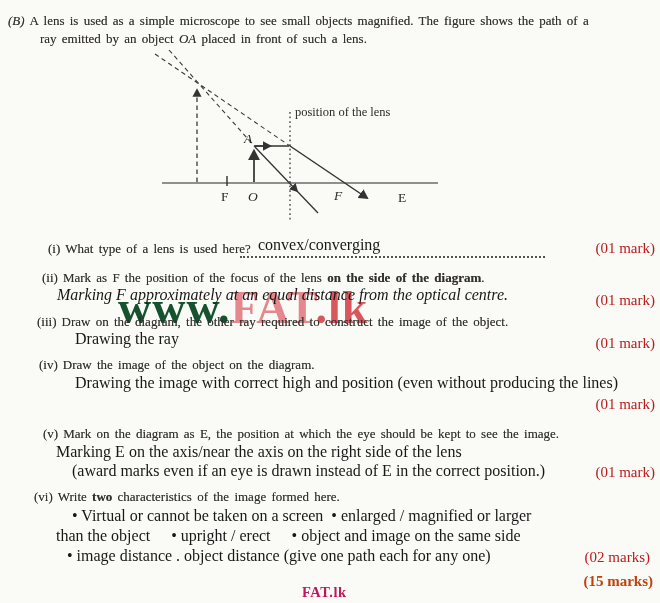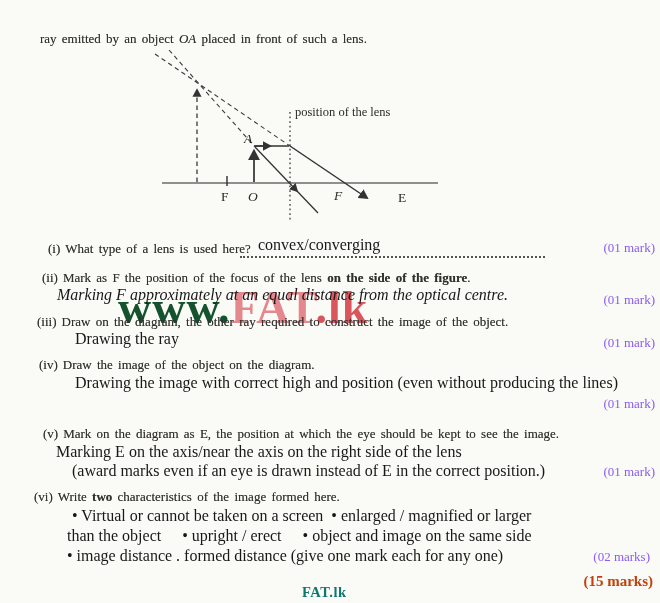--- a/index.html
+++ b/index.html
@@ -23,21 +23,21 @@
   .q .bold{font-weight:bold;}
   .qnum{display:inline-block;margin-right:5px;}
   
   .ans{
     font-size:16px;line-height:18px;
     color:#181818;
     white-space:nowrap;
   }
   .mark{
     position:absolute;
-    font-size:13px;color:#8b5cf6;
+    font-size:15px;color:#b91c1c;
     white-space:nowrap;
   }
   .ital{font-style:italic;}
   
   .dotline{
     position:absolute;
     border-bottom:2px dotted #55524e;
     height:11px;
   }
   
@@ -69,20 +69,23 @@
 <body>
 
 <div id="page">
 
   <div id="watermark">
     <span style="color:#14532d">www.</span><span style="color:#e4888e">FAT</span><span style="color:#d9565c">.lk</span>
   </div>
 
   <div id="content">
 
+    <div class="abs q" style="left:8px;top:13px;width:650px;">
+      <span class="qnum ital">(B)</span><span>A lens is used as a simple microscope to see small objects magnified. The figure shows the path of a</span>
+    </div>
     <div class="abs q" style="left:40px;top:31px;">
       <span>ray emitted by an object </span><span class="ital">OA</span><span> placed in front of such a lens.</span>
     </div>
 
     <svg class="abs" style="left:145px;top:50px;" width="300" height="185" viewBox="0 0 300 185">
       <defs>
         <marker id="ah" viewBox="0 0 8 8" refX="6" refY="4" markerWidth="7" markerHeight="7" orient="auto">
           <path d="M0,0 L7.5,4 L0,8 Z" fill="#333333"></path>
         </marker>
       </defs>
@@ -117,21 +120,21 @@
     </svg>
 
     <div class="abs q" style="left:48px;top:241px;">
       <span class="qnum">(i)</span><span>What type of a lens is used here?</span>
     </div>
     <div class="dotline" style="left:240px;top:245px;width:305px;"></div>
     <div class="abs ans" style="left:258px;top:236px;">convex/converging</div>
     <div class="mark" style="right:5px;top:240px;">(01 mark)</div>
 
     <div class="abs q" style="left:42px;top:270px;">
-      <span class="qnum">(ii)</span><span>Mark as F the position of the focus of the lens </span><span class="bold">on the side of the figure</span><span>.</span>
+      <span class="qnum">(ii)</span><span>Mark as F the position of the focus of the lens </span><span class="bold">on the side of the diagram</span><span>.</span>
     </div>
     <div class="abs ans" style="left:57px;top:286px;font-style:italic;">Marking F approximately at an equal distance from the optical centre.</div>
     <div class="mark" style="right:5px;top:292px;">(01 mark)</div>
 
     <div class="abs q" style="left:37px;top:314px;">
       <span class="qnum">(iii)</span><span>Draw on the diagram, the other ray required to construct the image of the object.</span>
     </div>
     <div class="abs ans" style="left:75px;top:330px;">Drawing the ray</div>
     <div class="mark" style="right:5px;top:335px;">(01 mark)</div>
 
@@ -147,23 +150,23 @@
     <div class="abs ans" style="left:56px;top:443px;">Marking E on the axis/near the axis on the right side of the lens</div>
     <div class="abs ans" style="left:46px;top:462px;margin-left:26px;">(award marks even if an eye is drawn instead of E in the correct position.)</div>
     <div class="mark" style="right:5px;top:464px;">(01 mark)</div>
 
     <div class="abs q" style="left:34px;top:489px;">
       <span class="qnum">(vi)</span><span>Write </span><span class="bold">two</span><span> characteristics of the image formed here.</span>
     </div>
     <div class="abs ans" style="left:72px;top:507px;">
       <span>• Virtual or cannot be taken on a screen</span><span class="gap1">• enlarged / magnified or larger</span>
     </div>
-    <div class="abs ans" style="left:67px;top:527px;text-align:right;">
+    <div class="abs ans" style="left:56px;top:527px;text-align:right;">
       <span>than the object</span><span class="gap2">• upright / erect</span><span class="gap2">• object and image on the same side</span>
     </div>
-    <div class="abs ans" style="left:67px;top:547px;">• image distance . formed distance (give one mark each for any one)</div>
+    <div class="abs ans" style="left:67px;top:547px;">• image distance . object distance (give one path each for any one)</div>
     <div class="mark" style="right:10px;top:549px;">(02 marks)</div>
 
-    <div id="footer-site" style="color:#0f766e;">FAT.lk</div>
+    <div id="footer-site" style="color:#be185d;">FAT.lk</div>
     <div id="total-marks">(15 marks)</div>
 
   </div>
 </div>
 
 </body></html>

